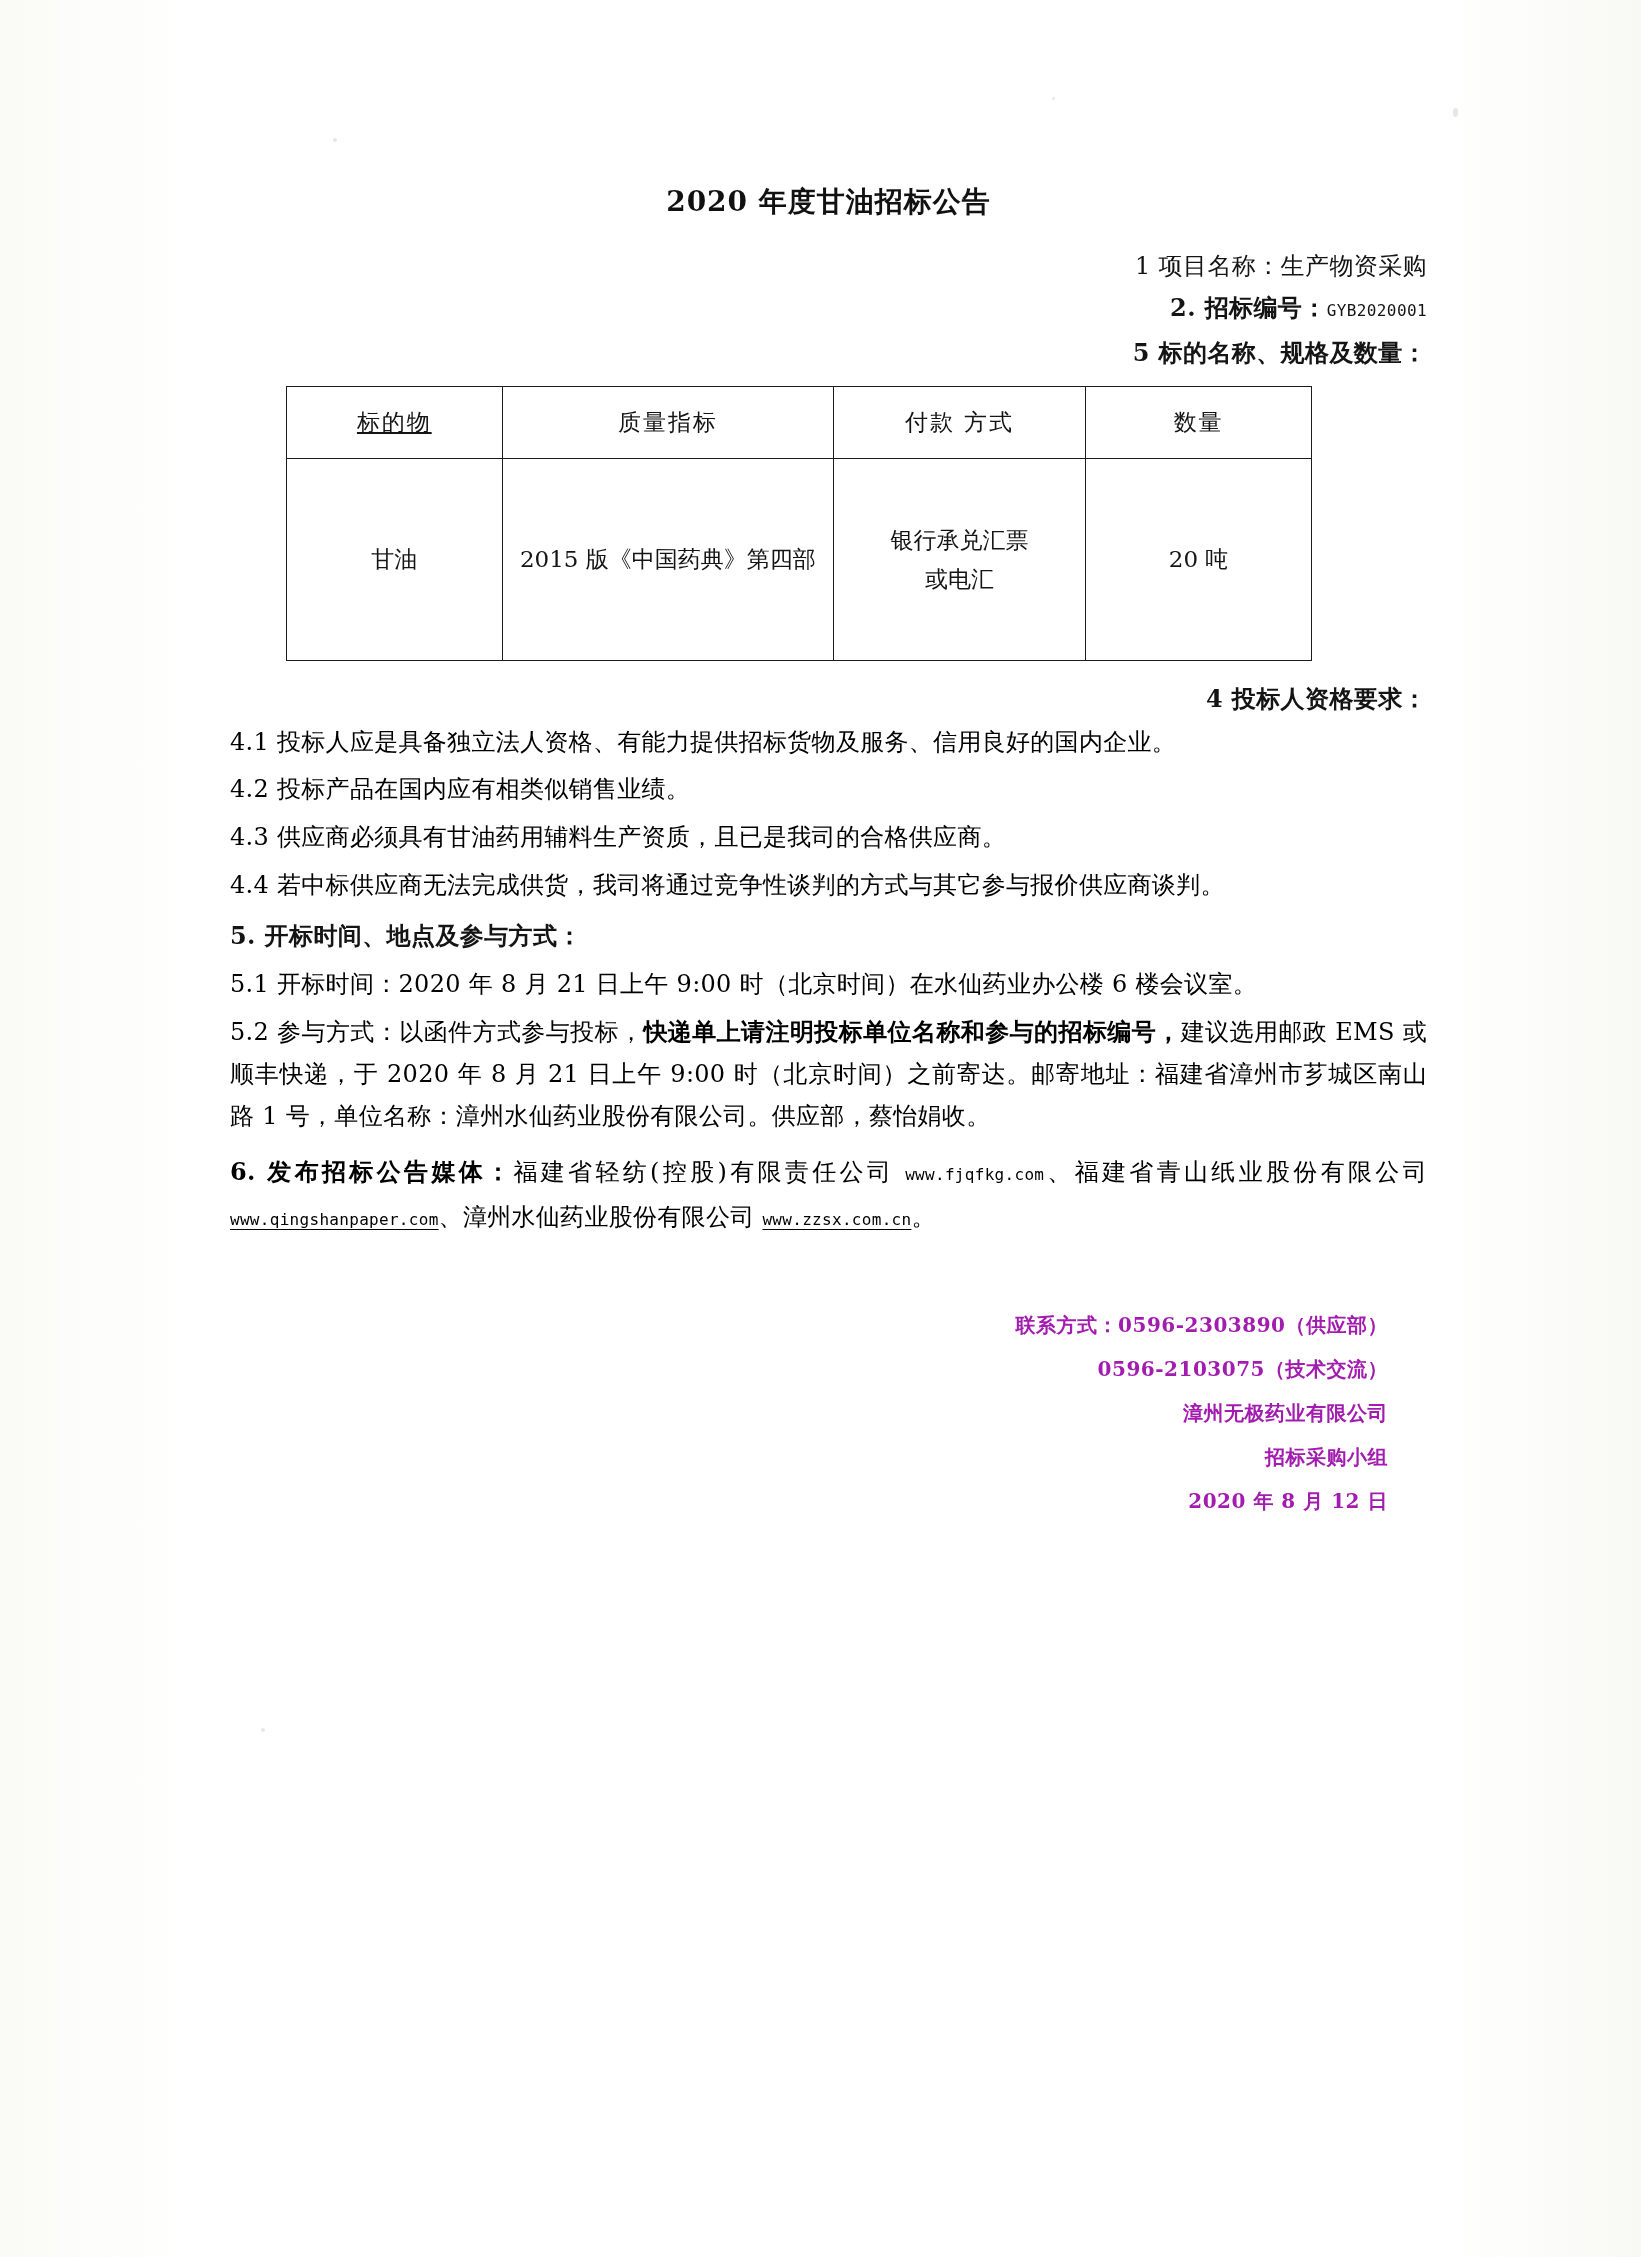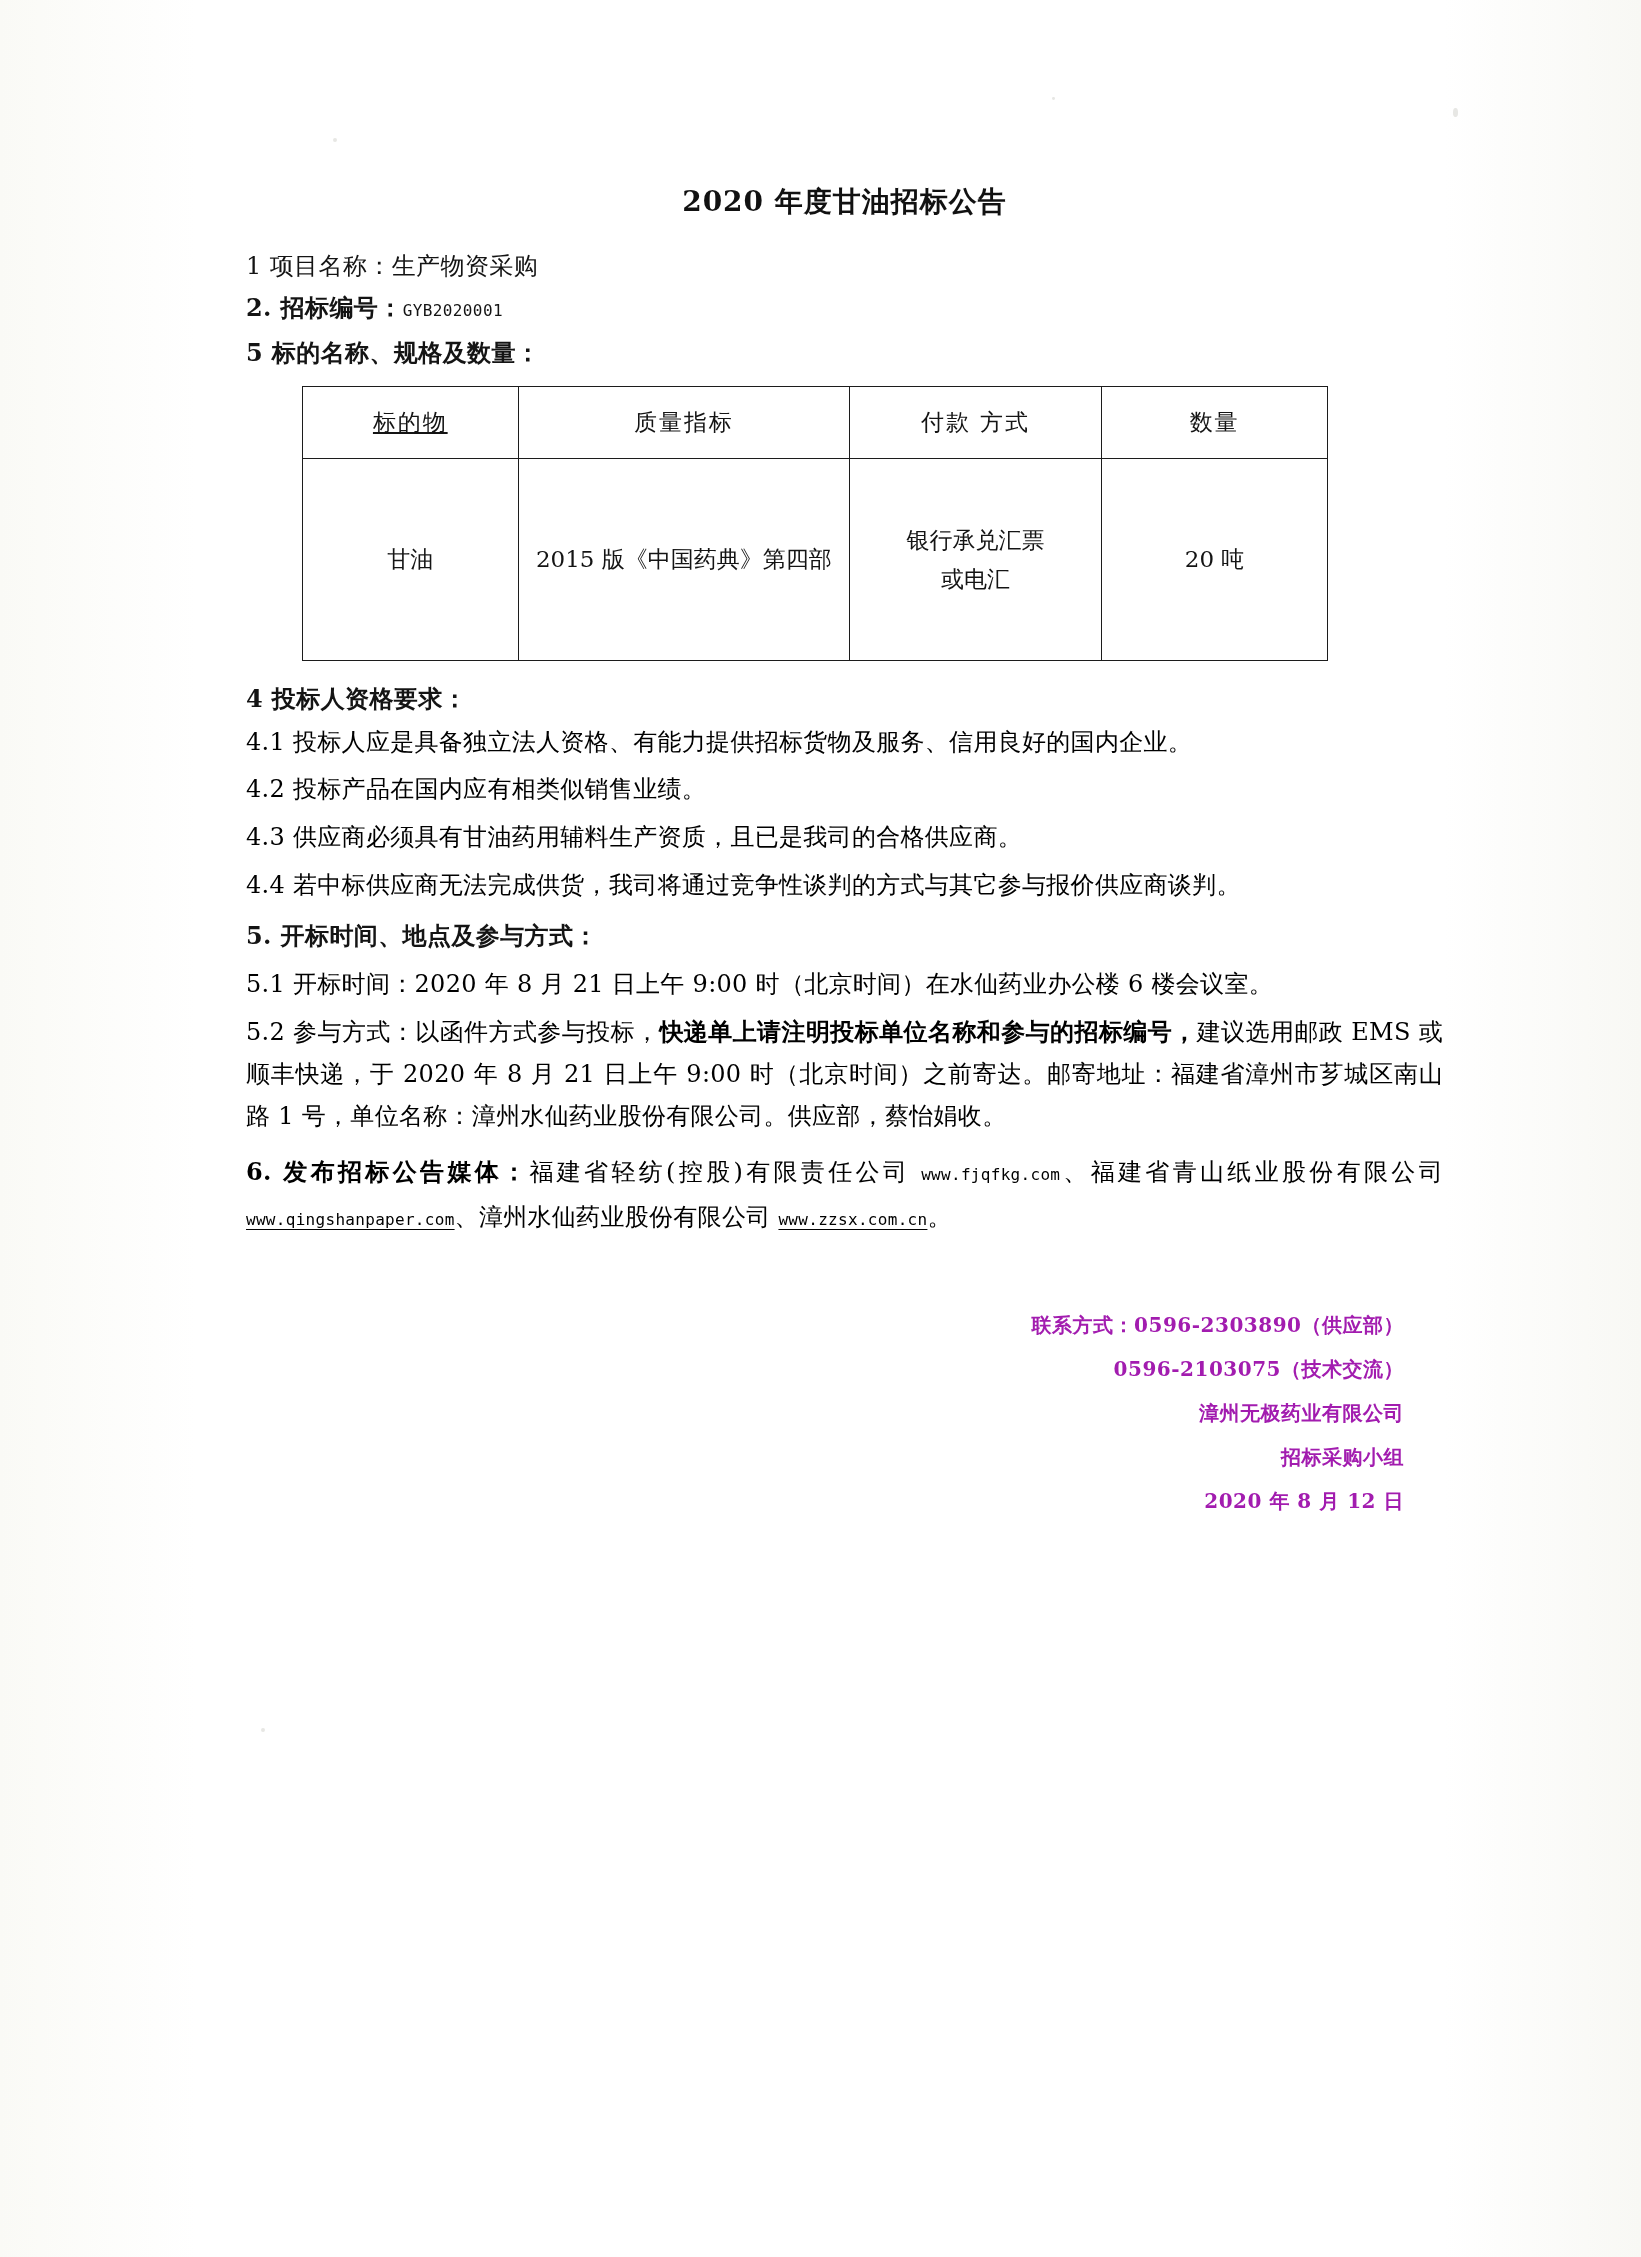--- a/index.html
+++ b/index.html
@@ -24,40 +24,40 @@
   }
   .sheet {
     position: absolute;
     left: 0; top: 0;
     width: 1641px;
     height: 2257px;
     padding: 0;
   }
   .content {
     position: absolute;
-    left: 246px;
+    left: 230px;
     top: 183px;
     width: 1197px;
   }
   .doc-title {
     text-align: center;
     font-size: 28px;
     letter-spacing: 1px;
     font-family: "DejaVu Serif", "Liberation Serif", serif;
     margin: 0 0 25px 0;
     color: #111;
   }
   .line {
     font-size: 24px;
     line-height: 40px;
     margin: 0 0 7.7px 0;
     color: #141414;
     letter-spacing: 0.4px;
   }
-  .line.tight { margin-bottom: 1.9px; }
+  .line.tight { margin-bottom: 1.9px; text-align: right; }
   .bold { font-weight: bold; }
   .para {
     font-size: 24px;
     line-height: 42px;
     margin: 0 0 5.8px 0;
     color: #000000;
     letter-spacing: 0.3px;
     text-align: justify;
   }
   .underline-link {

